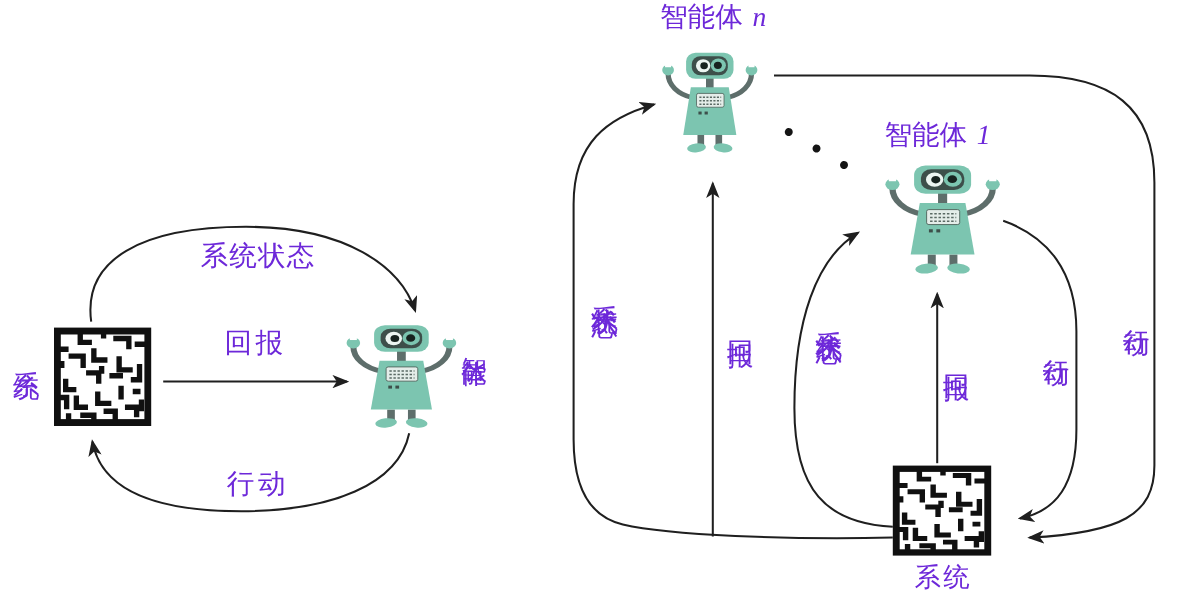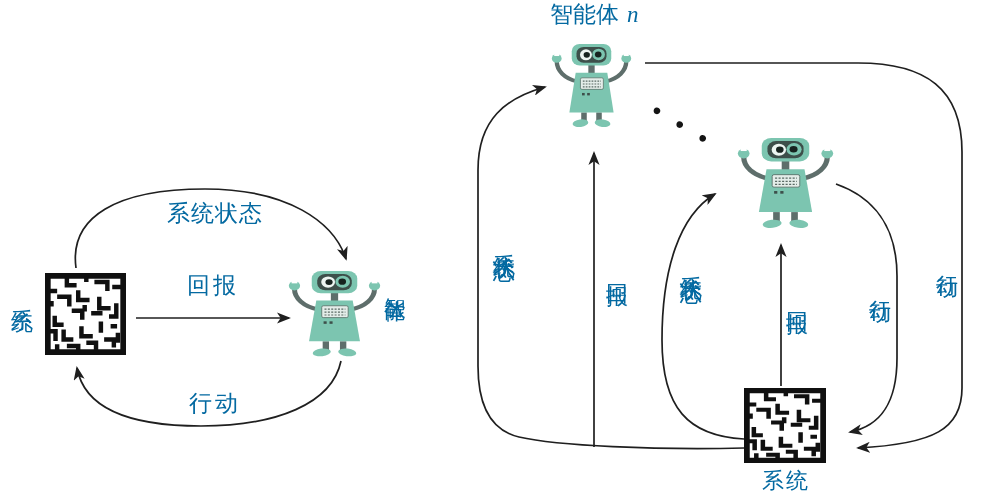--- a/index.html
+++ b/index.html
@@ -6,21 +6,21 @@
   .stage{
     position:relative;
     width:997px;height:500px;
     background:#ffffff;
     overflow:hidden;
     font-family:"Liberation Serif","DejaVu Serif",serif;
   }
   .stage svg.art{position:absolute;left:0;top:0;}
   .lbl{
     position:absolute;
-    color:#0369a1;
+    color:#6d28d9;
     white-space:nowrap;
     line-height:1.04;
     font-family:"Liberation Serif","DejaVu Serif",serif;
   }
   .v{
     writing-mode:vertical-rl;
     text-orientation:upright;
     letter-spacing:2px;
   }
   .it{font-style:italic;margin-left:8px;}
@@ -100,20 +100,23 @@
 
   <div class="lbl v" style="left:10px;top:291px;font-size:22px;">系统</div>
   <div class="lbl" style="left:167px;top:202px;font-size:23px;letter-spacing:1px;">系统状态</div>
   <div class="lbl" style="left:187px;top:274px;font-size:23px;letter-spacing:3px;">回报</div>
   <div class="lbl" style="left:189px;top:392px;font-size:23px;letter-spacing:3px;">行动</div>
   <div class="lbl v" style="left:383px;top:281px;font-size:21px;">智能体</div>
 
   <div class="lbl" style="left:550px;top:3px;font-size:23px;">
     <span>智能体</span><span class="it">n</span>
   </div>
+  <div class="lbl" style="left:737px;top:101px;font-size:23px;">
+    <span>智能体</span><span class="it">1</span>
+  </div>
 
   <div class="dots" style="left:651px;top:96px;font-size:28px;letter-spacing:17px;">•••</div>
 
   <div class="lbl v" style="left:492px;top:236px;font-size:22px;">系统状态</div>
   <div class="lbl v" style="left:605px;top:266px;font-size:22px;">回报</div>
   <div class="lbl v" style="left:679px;top:258px;font-size:22px;">系统状态</div>
   <div class="lbl v" style="left:785px;top:294px;font-size:22px;">回报</div>
   <div class="lbl v" style="left:868px;top:282px;font-size:22px;">行动</div>
   <div class="lbl v" style="left:935px;top:257px;font-size:22px;">行动</div>
   <div class="lbl" style="left:762px;top:470px;font-size:22px;letter-spacing:2px;">系统</div>

